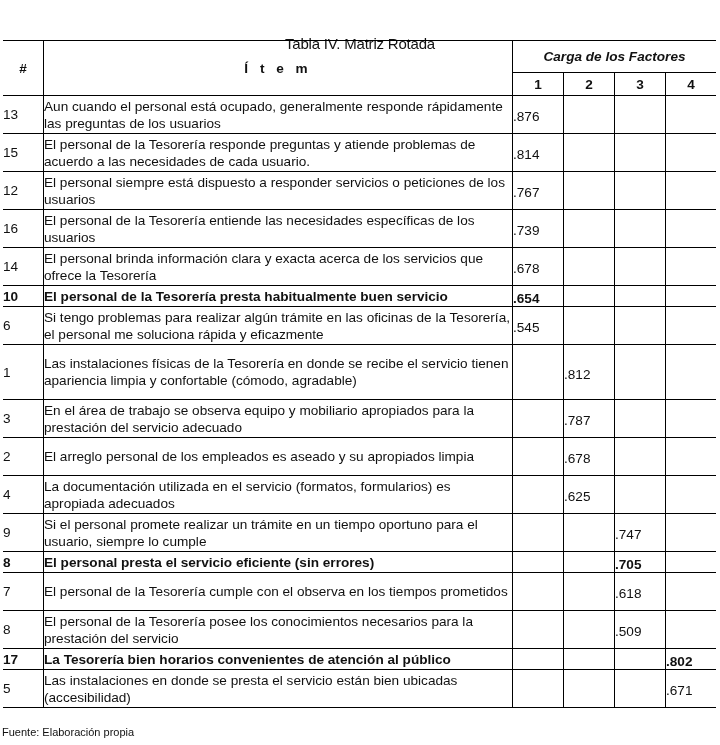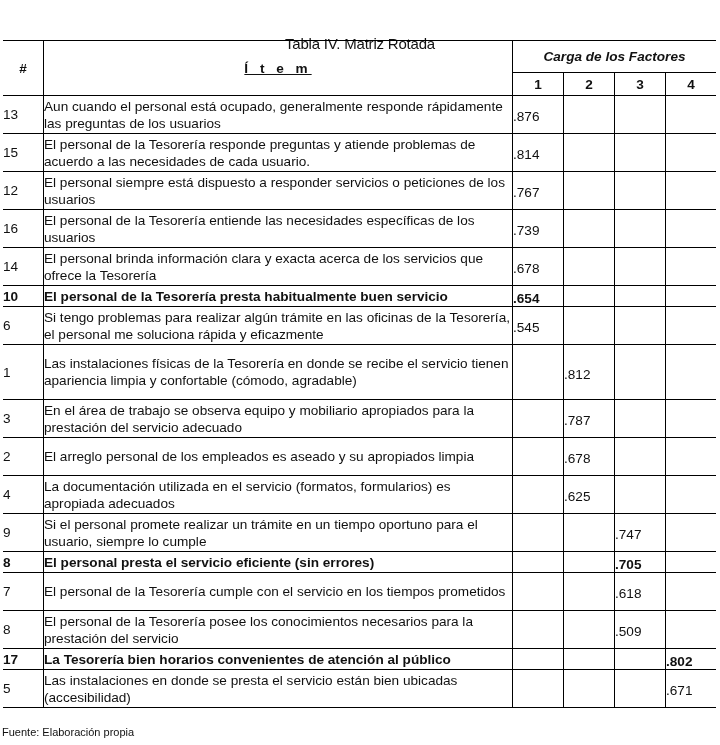--- a/index.html
+++ b/index.html
@@ -17,21 +17,21 @@
     font-size: 13.6px; line-height: 17px;
   }
   table.matrix td, table.matrix th {
     border: 1.5px solid #000; padding: 0; vertical-align: middle;
   }
   
   table.matrix tr > *:first-child { border-left: none; }
   table.matrix tr > *:last-child { border-right: none; }
   th { font-weight: bold; font-size: 13.6px; }
   th.hash { width: 40px; }
-  th.item { width: 468px; letter-spacing: 4px; text-decoration: underline; }
+  th.item { width: 468px; letter-spacing: 4px; }
   th.carga { height: 31px; font-style: italic; }
   th.fcol { width: 50px; height: 22px; }
   td.num { text-align: left; padding-right: 7px; }
   td.text { padding: 1px 4px 1px 6px; text-align: left; margin-top: 16px; }
   td.val { padding-left: 7px; text-align: left; vertical-align: middle; }
   td.val span { position: relative; top: 2px; }
   tr.row2 td { height: 37px; }
   tr.row1 td { height: 20px; font-weight: bold; }
   tr.row3 td { height: 54px; }
   .source {
@@ -157,21 +157,21 @@
       <tr class="row1">
         <td class="num">8</td>
         <td class="text">El personal presta el servicio eficiente (sin errores)</td>
         <td class="val"><span></span></td>
         <td class="val"><span></span></td>
         <td class="val"><span>.705</span></td>
         <td class="val"><span></span></td>
       </tr>
       <tr class="row2">
         <td class="num">7</td>
-        <td class="text">El personal de la Tesorería cumple con el servicio en los tiempos prometidos</td>
+        <td class="text">El personal de la Tesorería cumple con el observa en los tiempos prometidos</td>
         <td class="val"><span></span></td>
         <td class="val"><span></span></td>
         <td class="val"><span>.618</span></td>
         <td class="val"><span></span></td>
       </tr>
       <tr class="row2">
         <td class="num">8</td>
         <td class="text">El personal  de la Tesorería posee los conocimientos necesarios para la prestación del servicio</td>
         <td class="val"><span></span></td>
         <td class="val"><span></span></td>

